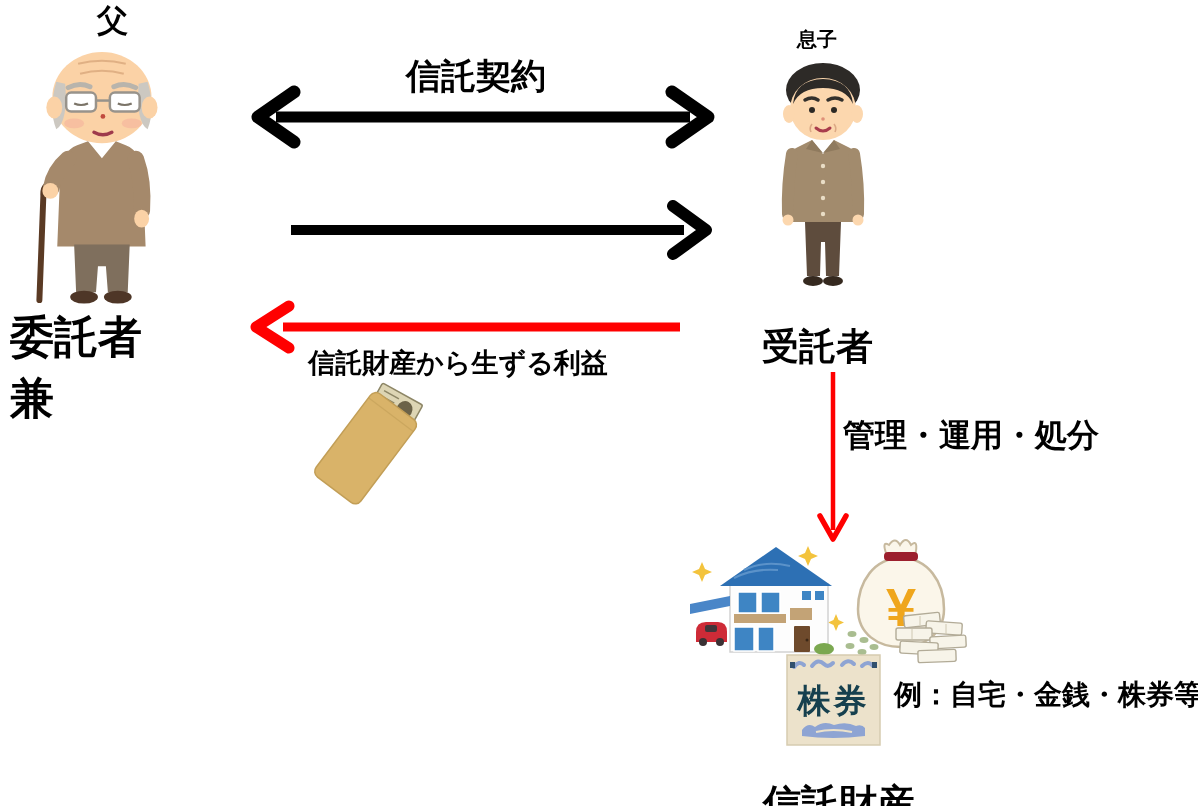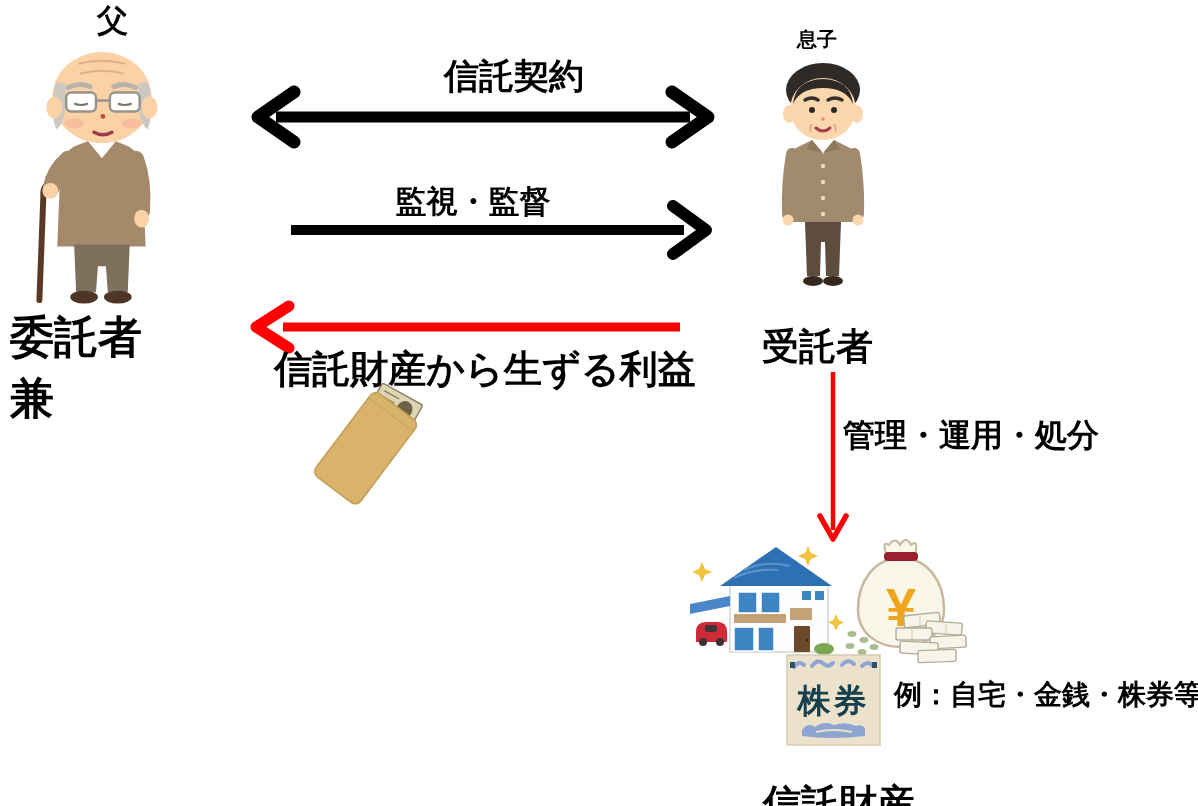--- a/index.html
+++ b/index.html
@@ -4,25 +4,25 @@
 <style>
   * { margin:0; padding:0; box-sizing:border-box; }
   html,body { background:#ffffff; }
   body { font-family:"Liberation Sans","DejaVu Sans",sans-serif; }
   .canvas { position:relative; width:1198px; height:806px; background:#fff; overflow:hidden; }
   .abs { position:absolute; }
   svg { overflow:visible; display:block; }
   .lbl { position:absolute; color:#000; font-weight:700; white-space:nowrap; line-height:1.15; }
   .lbl-father      { left:97px;  top:3px;   font-size:31px; }
   .lbl-son         { left:797px; top:28px;  font-size:20px; }
-  .lbl-trust-contract { left:476px; top:56px;  font-size:35px; transform:translateX(-50%);margin-left:38px; }
+  .lbl-trust-contract { left:476px; top:56px;  font-size:35px; transform:translateX(-50%); }
   .lbl-supervision    { left:473px; top:184px; font-size:31px; transform:translateX(-50%); }
   .lbl-settlor     { left:10px;  top:306px; width:158px; font-size:44px; line-height:61px; }
   .lbl-trustee     { left:762px; top:326px; font-size:37px; }
-  .lbl-profit      { left:485px; top:348px; font-size:38px; transform:translateX(-50%); }
+  .lbl-profit      { left:458px; top:348px; font-size:27px; transform:translateX(-50%); }
   .lbl-management  { left:843px; top:417px; font-size:32px;text-align:right; }
   .lbl-examples    { left:894px; top:679px; font-size:28px; }
   .lbl-property    { left:763px; top:750px; font-size:38px;margin-top:32px; }
   .fig-father   { left:16px;  top:40px;  width:152px; height:270px; }
   .fig-son      { left:778px; top:54px;  width:96px;  height:252px; }
   .fig-envelope { left:295px; top:378px; width:150px; height:132px; }
   .fig-house    { left:688px; top:534px; width:162px; height:130px; }
   .fig-bag      { left:838px; top:530px; width:130px; height:138px; }
   .fig-stock    { left:786px; top:654px; width:95px;  height:92px; }
   .arrows-layer { left:0; top:0; }
@@ -201,21 +201,20 @@
       <text x="47.5" y="58" text-anchor="middle" font-size="33" font-weight="bold" fill="#16404e" letter-spacing="3">株券</text>
       <path d="M16 76 Q22 68 29 73 Q38 66 48 71 Q60 67 70 72 Q76 70 79 74 L79 82 Q47 86 16 82 Z" fill="#8ea4d3"></path>
       <path d="M30 78 Q47 74 66 78" stroke="#ece2cb" stroke-width="2" fill="none"></path>
     </svg>
   </div>
 
   <div class="lbl lbl-father">父</div>
   <div class="lbl lbl-son">息子</div>
 
   <div class="lbl lbl-trust-contract">信託契約</div>
-  <div class="lbl lbl-supervision">監視・監督</div>
   <div class="lbl lbl-profit">信託財産から生ずる利益</div>
   <div class="lbl lbl-management">管理・運用・処分</div>
 
   <div class="lbl lbl-settlor">
     <div>委託者</div>
     <div>兼</div>
   </div>
   <div class="lbl lbl-trustee">受託者</div>
 
   <div class="lbl lbl-examples">例：自宅・金銭・株券等</div>

